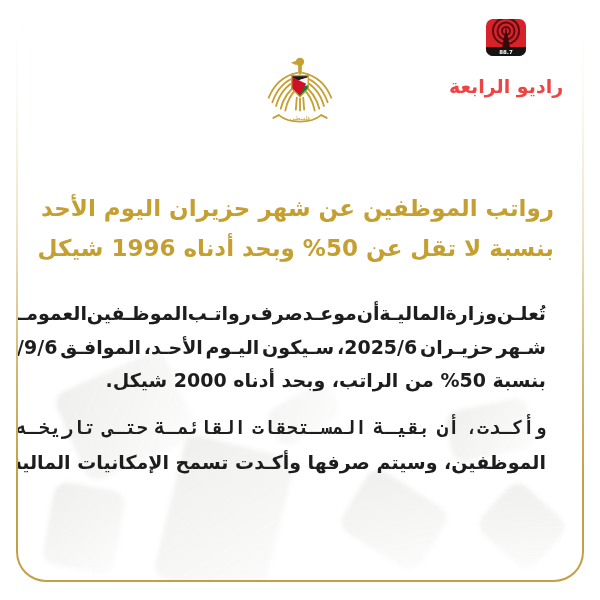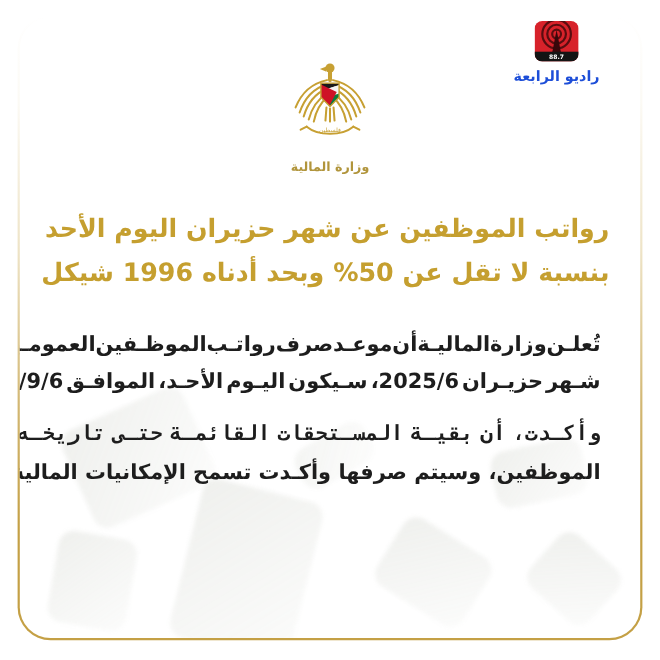--- a/index.html
+++ b/index.html
@@ -39,21 +39,21 @@
   }
   .ministry-label{
     margin-top:2px;font-size:11.5px;font-weight:bold;color:#B1953C;
     letter-spacing:.5px;
   }
   
   .radio-block{
     position:absolute;top:2px;right:16px;width:120px;text-align:center;
   }
   .radio-name{
-    margin-top:1px;font-size:13px;font-weight:bold;color:#1d4ed8;
+    margin-top:13px;font-size:19px;font-weight:bold;color:#ef4444;
   }
   
   .headline{
     position:absolute;top:172px;left:28px;right:28px;
     direction:rtl;color:#C59F2F;font-weight:bold;font-size:23px;
     line-height:40px;
   }
   .headline .tline{text-align:center;white-space:nowrap;}
   
   .bodytext{
@@ -117,21 +117,20 @@
         </g>
         <polygon points="41,24 59,24 59,38 50,47 41,38" fill="none" stroke="#C7A033" stroke-width="1.4"></polygon>
 
         <g fill="none" stroke="#C7A033" stroke-width="2" stroke-linecap="round">
           <path d="M27,67 c6,5 14,7 23,7 c9,0 17,-2 23,-7"></path>
           <path d="M27,67 l-6,3"></path>
           <path d="M73,67 l6,3"></path>
         </g>
         <text x="50" y="72" font-size="6" fill="#C7A033" text-anchor="middle">فلسطين</text>
       </svg>
-      <div class="ministry-label">وزارة المالية</div>
     </div>
 
     <div class="radio-block">
       <svg width="44" height="40" viewBox="0 0 44 40">
         <clipPath id="rc">
             <rect x="2" y="1" width="40" height="37" rx="7"></rect>
           </clipPath>
         <g clip-path="url(#rc)">
           <rect x="2" y="1" width="40" height="37" fill="#D7222A"></rect>
           <g fill="none" stroke="#5A0D10" stroke-width="2">
@@ -149,20 +148,21 @@
 
     <div class="headline center-lines">
         <div class="tline">رواتب الموظفين عن شهر حزيران اليوم الأحد</div>
         <div class="tline last">بنسبة لا تقل عن 50% وبحد أدناه 1996 شيكل</div>
       </div>
 
     <div class="bodytext">
       <div class="para1 justify-lines">
           <div class="tline" style="word-spacing: -6.77778px;">تُعلـن وزارة الماليـة أن موعـد صرف رواتـب الموظـفين العمومـيين عـن</div>
           <div class="tline" style="word-spacing: -3.85714px;">شـهر حزيـران 2025/6، سـيكون اليـوم الأحـد، الموافـق 2025/9/6،</div>
+          <div class="tline last">بنسبة 50% من الراتب، وبحد أدناه 2000 شيكل.</div>
         </div>
       <div class="para2 justify-lines">
           <div class="tline" style="word-spacing: -5px; font-family: Liberation Mono, monospace;">وأكـدت، أن بقيـة المسـتحقات القائمـة حتـى تاريخـه هـي ذمـة لصالـح</div>
           <div class="tline last">الموظفين، وسيتم صرفها وأكـدت تسمح الإمكانيات المالية بذلك.</div>
         </div>
     </div>
 
   </div>
 </div>
 

